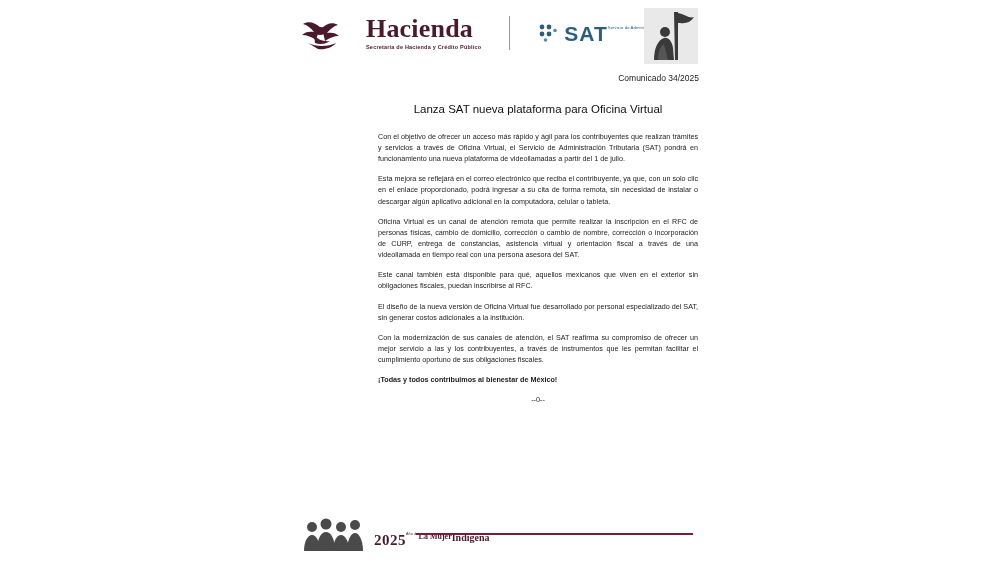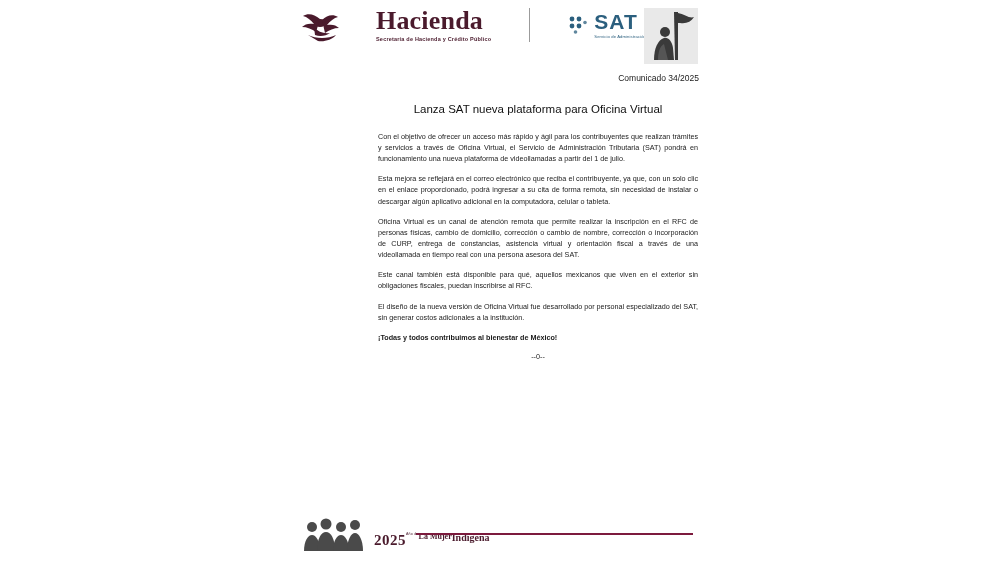--- a/index.html
+++ b/index.html
@@ -20,24 +20,24 @@
   .header {
     position: absolute;
     top: 0;
     left: 0;
     width: 1004px;
     height: 72px;
   }
   .header-inner {
     position: absolute;
     left: 300px;
-    top: 8px;
+    top: 16px;
     display: flex;
     align-items: center;
-    gap: 32px;
+    gap: 22px;
   }
   .eagle-emblem {
     width: 44px;
     height: 34px;
     position: relative;
   }
   .eagle-emblem svg { display:block; }
 
   .hacienda-block {
     display: flex;
@@ -70,21 +70,21 @@
     align-items: center;
     gap: 6px;
   }
   .sat-logo-mark {
     width: 20px;
     height: 20px;
     position: relative;
   }
   .sat-text {
     display: flex;
-    flex-direction: column;
+    flex-direction: row;
     line-height: 1;
   }
   .sat-name {
     font-size: 21px;
     font-weight: bold;
     color: #2b5f7e;
     letter-spacing: 1px;
   }
   .sat-tag {
     font-size: 4.2px;
@@ -280,20 +280,21 @@
   </div>
 
   <div class="title">Lanza SAT nueva plataforma para Oficina Virtual</div>
 
   <div class="content">
     <p>Con el objetivo de ofrecer un acceso más rápido y ágil para los contribuyentes que realizan trámites y servicios a través de Oficina Virtual, el Servicio de Administración Tributaria (SAT) pondrá en funcionamiento una nueva plataforma de videollamadas a partir del 1 de julio.</p>
     <p>Esta mejora se reflejará en el correo electrónico que reciba el contribuyente, ya que, con un solo clic en el enlace proporcionado, podrá ingresar a su cita de forma remota, sin necesidad de instalar o descargar algún aplicativo adicional en la computadora, celular o tableta.</p>
     <p>Oficina Virtual es un canal de atención remota que permite realizar la inscripción en el RFC de personas físicas, cambio de domicilio, corrección o cambio de nombre, corrección o incorporación de CURP, entrega de constancias, asistencia virtual y orientación fiscal a través de una videollamada en tiempo real con una persona asesora del SAT.</p>
     <p>Este canal también está disponible para qué, aquellos mexicanos que viven en el exterior sin obligaciones fiscales, puedan inscribirse al RFC.</p>
     <p>El diseño de la nueva versión de Oficina Virtual fue desarrollado por personal especializado del SAT, sin generar costos adicionales a la institución.</p>
+    <p>Con la modernización de sus canales de atención, el SAT reafirma su compromiso de ofrecer un mejor servicio a las y los contribuyentes, a través de instrumentos que les permitan facilitar el cumplimiento oportuno de sus obligaciones fiscales.</p>
     <p class="closing">¡Todas y todos contribuimos al bienestar de México!</p>
     <div class="dashes">--0--</div>
   </div>
 </div>
 
 <div class="footer">
   <div class="footer-logo">
     <div class="silhouettes">
       <svg width="66" height="36" viewBox="0 0 66 36">
         <g fill="#4a4a4a">

